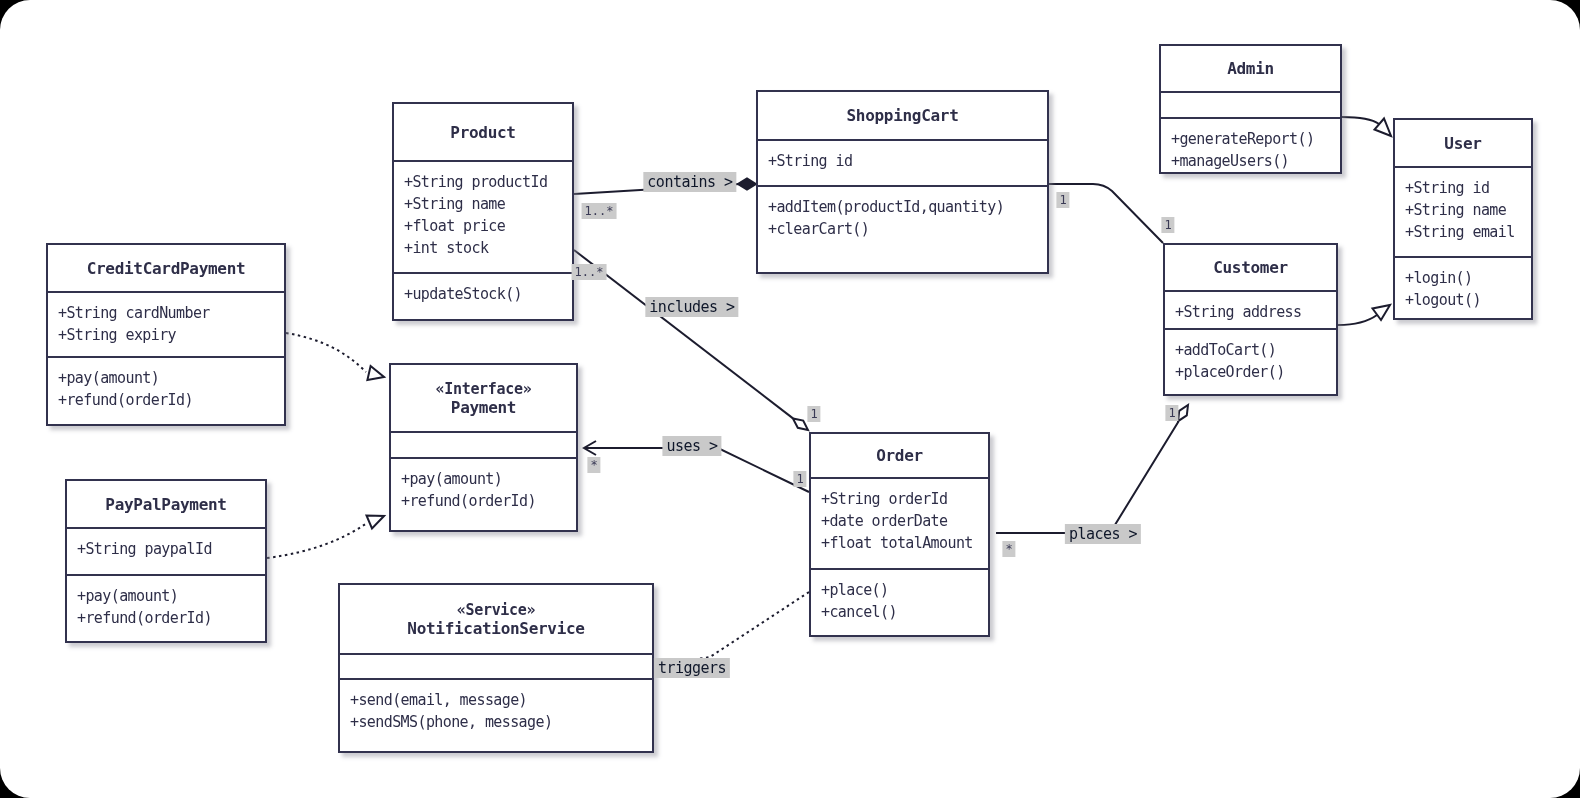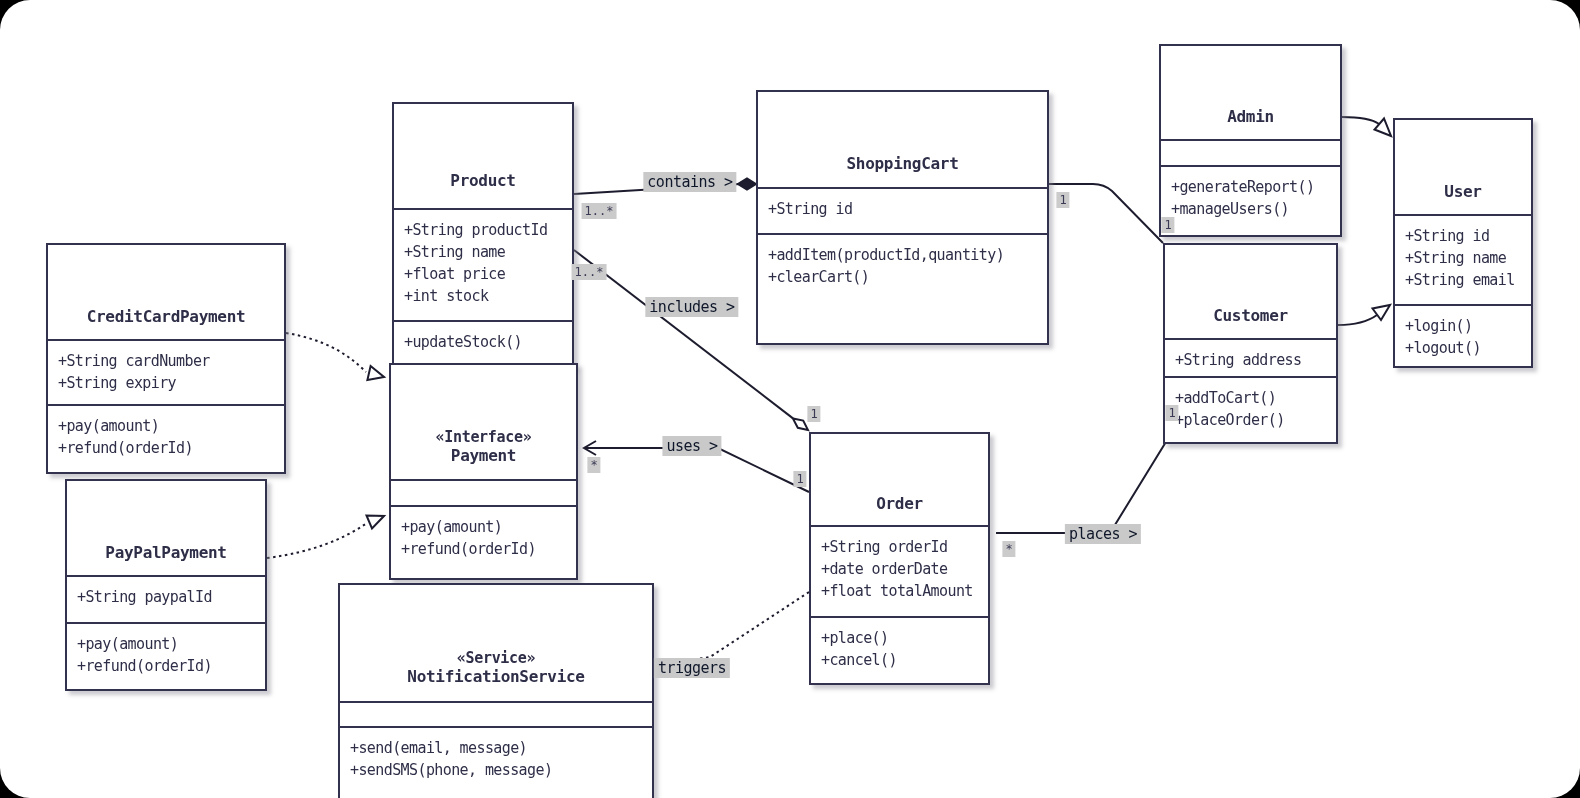--- a/index.html
+++ b/index.html
@@ -11,21 +11,20 @@
   }
   .uml-class{
     position:absolute;background:#fff;border:2px solid #32324e;
     box-shadow:4px 4px 4px rgba(140,140,150,0.45);
     box-sizing:border-box;
   }
   .c-title{
     display:flex;flex-direction:column;align-items:center;justify-content:center;
     font-weight:bold;font-size:16px;letter-spacing:-0.3px;text-align:center;
     box-sizing:border-box;
-    margin-top:48px;
   }
   .c-title .stereo{font-weight:bold;font-size:15px;}
   .c-attrs,.c-methods{
     border-top:2px solid #32324e;box-sizing:border-box;
     padding:9px 0 0 10px;font-size:15px;letter-spacing:-0.6px;
   }
   .c-attrs div,.c-methods div{line-height:22px;white-space:nowrap;}
   svg.edges{position:absolute;left:0;top:0;pointer-events:none;}
   .edge-label{
     position:absolute;transform:translate(-50%,-50%);
@@ -91,32 +90,32 @@
     </div>
   </div>
 
   <div class="uml-class" style="left:756px;top:90px;width:293px;">
     <div class="c-title" style="height:47px">
       <span>ShoppingCart</span>
     </div>
     <div class="c-attrs" style="height:46px">
       <div>+String id</div>
     </div>
-    <div class="c-methods" style="height:110px">
+    <div class="c-methods" style="height:87px">
       <div>+addItem(productId,quantity)</div>
       <div>+clearCart()</div>
     </div>
   </div>
 
   <div class="uml-class" style="left:1159px;top:44px;width:183px;">
     <div class="c-title" style="height:45px">
       <span>Admin</span>
     </div>
     <div class="c-attrs" style="height:26px"></div>
-    <div class="c-methods" style="height:70px">
+    <div class="c-methods" style="height:55px">
       <div>+generateReport()</div>
       <div>+manageUsers()</div>
     </div>
   </div>
 
   <div class="uml-class" style="left:1393px;top:118px;width:140px;">
     <div class="c-title" style="height:46px">
       <span>User</span>
     </div>
     <div class="c-attrs" style="height:90px">

